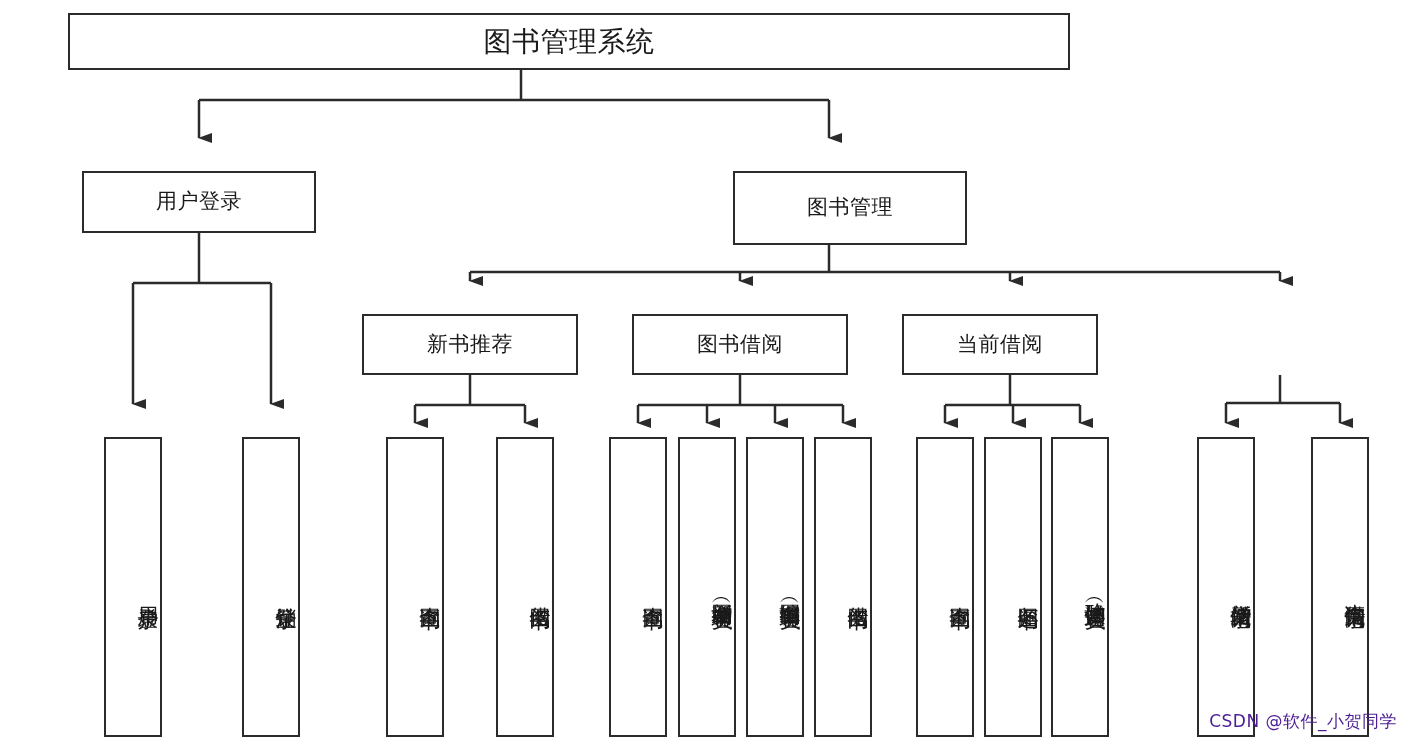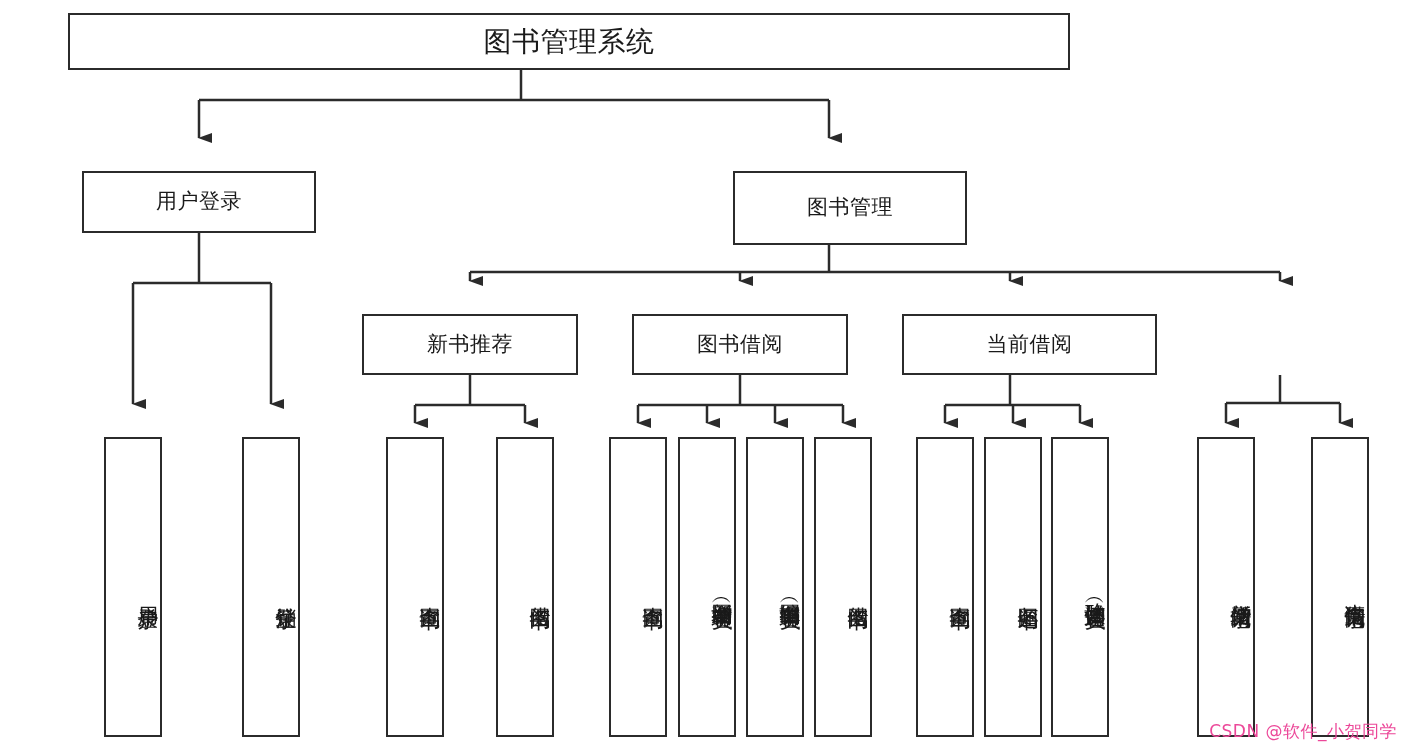--- a/index.html
+++ b/index.html
@@ -56,23 +56,23 @@
   }
   .node.vert.tall {
     padding-top: 6px;
   }
   .label {
     white-space: pre;
   }
   .watermark {
     position: absolute;
     right: 8px;
-    bottom: 4px;
+    bottom: 14px;
     font-size: 17px;
-    color: #ec4899;
+    color: #4c1d95;
     letter-spacing: 0.5px;
     white-space: nowrap;
   }
 </style>
 </head>
 <body>
 
 <div id="canvas">
 
   <svg id="wires" viewBox="0 0 1405 747" width="1405" height="747" xmlns="http://www.w3.org/2000/svg">
@@ -135,21 +135,21 @@
   <div class="node horiz" style="left:712px; top:171px; width:234px; height:74px;margin-left:21px;">
     <span class="label">图书管理</span>
   </div>
 
   <div class="node horiz" style="left:362px; top:314px; width:216px; height:61px;justify-content:center;">
     <span class="label">新书推荐</span>
   </div>
   <div class="node horiz" style="left:632px; top:314px; width:216px; height:61px;">
     <span class="label">图书借阅</span>
   </div>
-  <div class="node horiz" style="left:902px; top:314px; width:255px; height:61px;">
+  <div class="node horiz" style="left:902px; top:314px; width:196px; height:61px;">
     <span class="label">当前借阅</span>
   </div>
 
   <div class="node vert" style="left:104px; top:437px; width:58px; height:300px;">
     <span class="label">用户登录</span>
   </div>
   <div class="node vert" style="left:242px; top:437px; width:58px; height:300px;">
     <span class="label">注销登录</span>
   </div>
 

